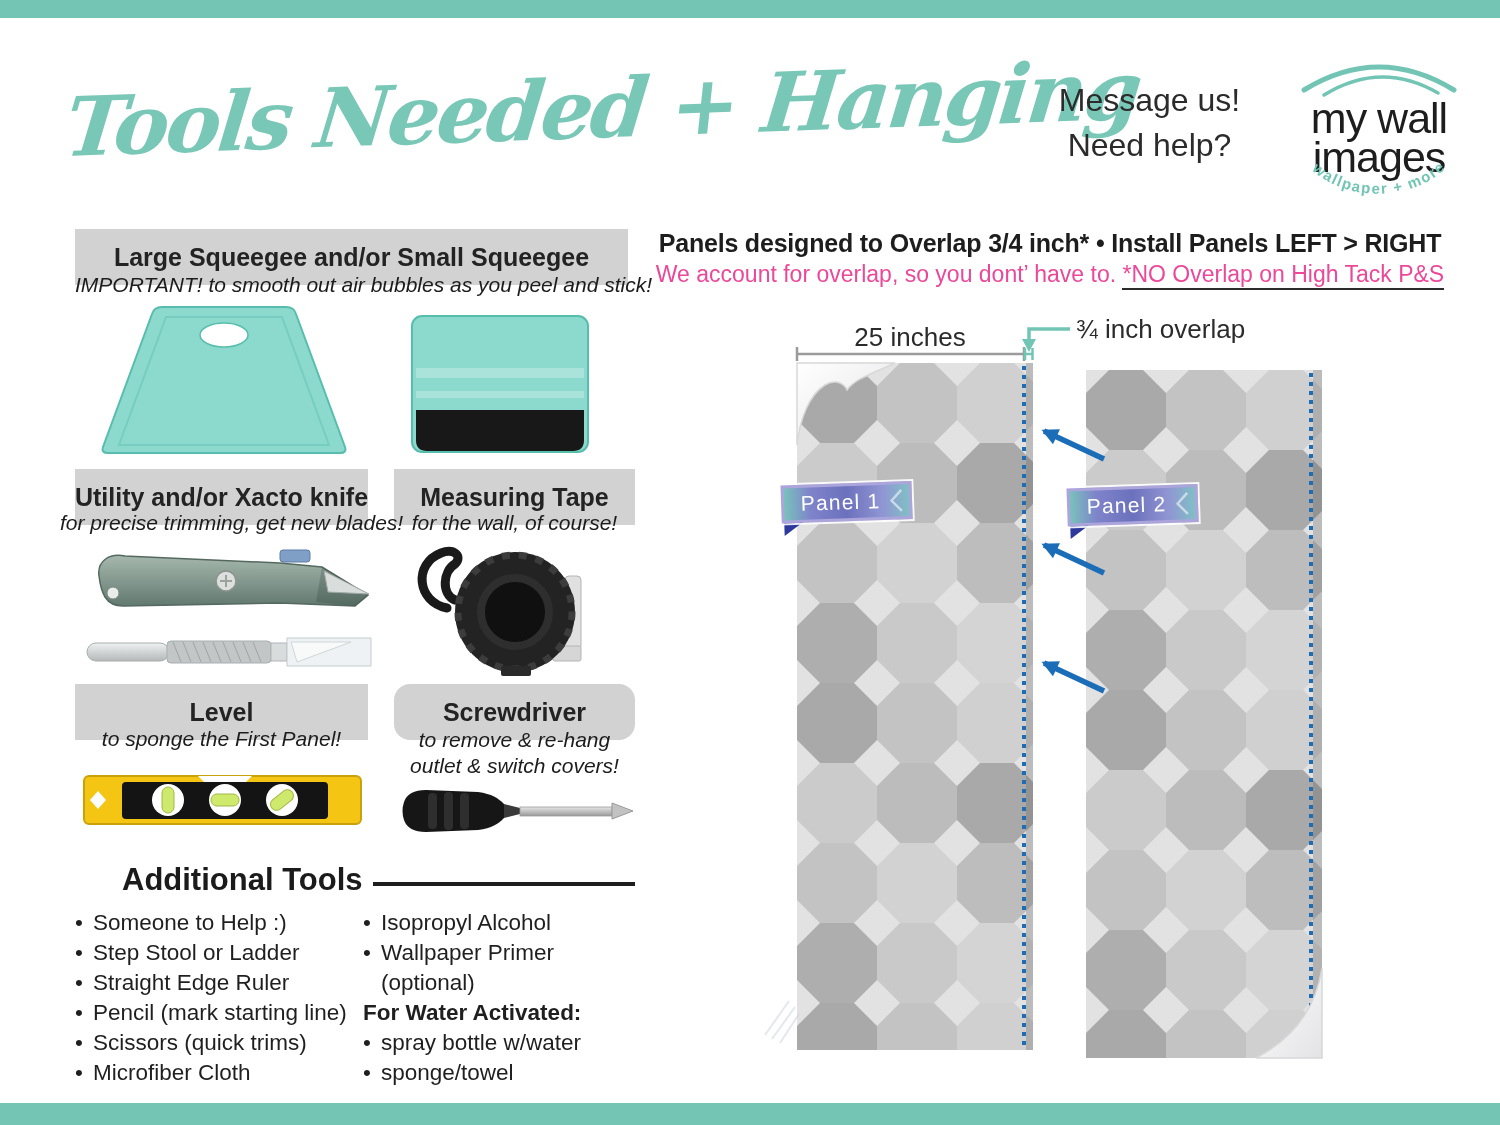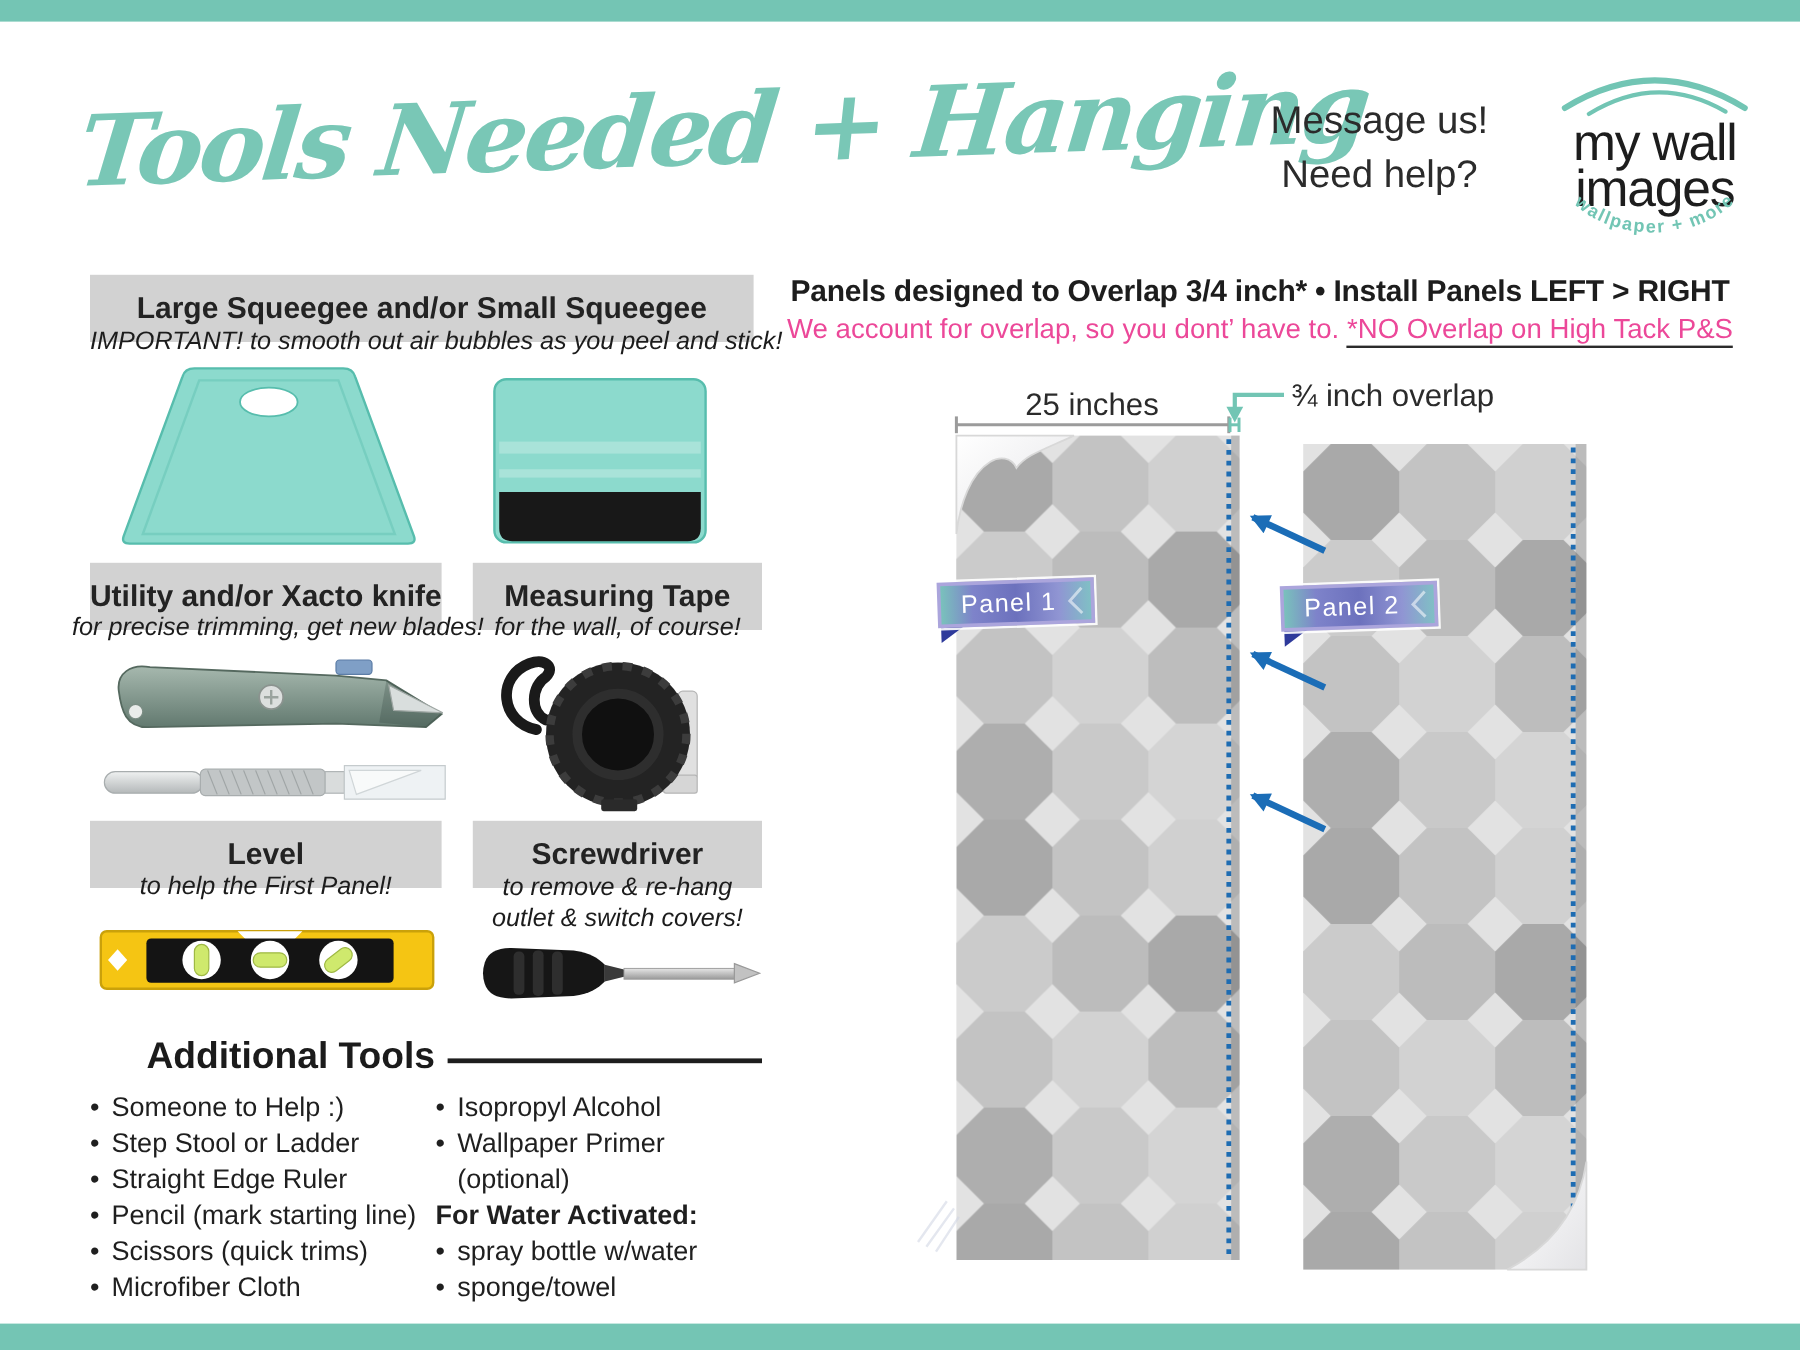--- a/index.html
+++ b/index.html
@@ -142,22 +142,22 @@
     <path d="M42,68 C12,62 8,24 36,13 C49,8 58,16 50,24 C38,31 36,54 50,60" fill="none" stroke="#1a1a1a" stroke-width="9" stroke-linecap="round"></path>
     <rect x="160" y="36" width="16" height="74" rx="4" fill="#e0e0e0" stroke="#b5b5b5"></rect>
     <rect x="148" y="106" width="28" height="15" rx="2" fill="#d6d6d6" stroke="#b5b5b5"></rect>
     <circle cx="110" cy="72" r="60" fill="#232323"></circle>
     <circle cx="110" cy="72" r="57" fill="none" stroke="#3c3c3c" stroke-width="7" stroke-dasharray="8 9"></circle>
     <circle cx="110" cy="72" r="34" fill="#101010" stroke="#2e2e2e" stroke-width="8"></circle>
     <rect x="96" y="126" width="30" height="10" rx="2" fill="#2a2a2a"></rect>
   </svg>
 
   <div class="sec-bar" style="left:75px;top:684px;width:293px;">Level</div>
-  <div class="sec-bar" style="left:394px;top:684px;width:241px;">Screwdriver</div>
-  <div class="sec-note" style="left:75px;top:727px;width:293px;">to help the First Panel!</div>
+  <div class="sec-bar" style="left:394px;top:684px;width:241px;border-radius:16px;">Screwdriver</div>
+  <div class="sec-note" style="left:75px;top:727px;width:293px;">to sponge the First Panel!</div>
   <div class="sec-note" style="left:394px;top:727px;width:241px;line-height:1.25;white-space:normal;">
     <div>to remove &amp; re-hang</div>
     <div>outlet &amp; switch covers!</div>
   </div>
 
   <svg class="tool-img" style="left:82px;top:768px;" width="282" height="62" viewBox="0 0 282 62">
     <rect x="2" y="8" width="277" height="48" rx="5" fill="#f5c513" stroke="#caa10a" stroke-width="2"></rect>
     <polygon points="116,8 170,8 159,19 127,19" fill="#ffffff"></polygon>
     <rect x="40" y="14" width="206" height="37" rx="4" fill="#141414"></rect>
     <circle cx="86" cy="32" r="16" fill="#ffffff"></circle>

